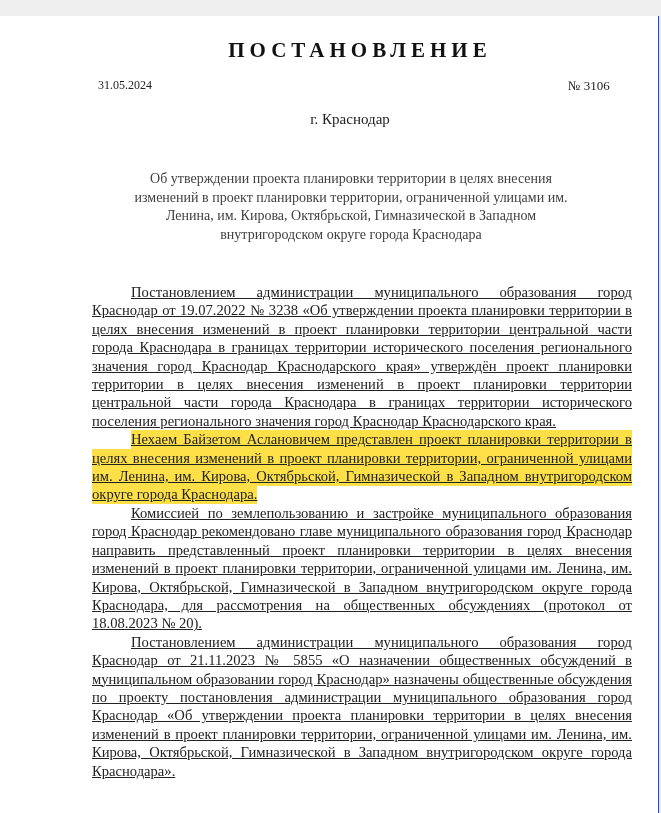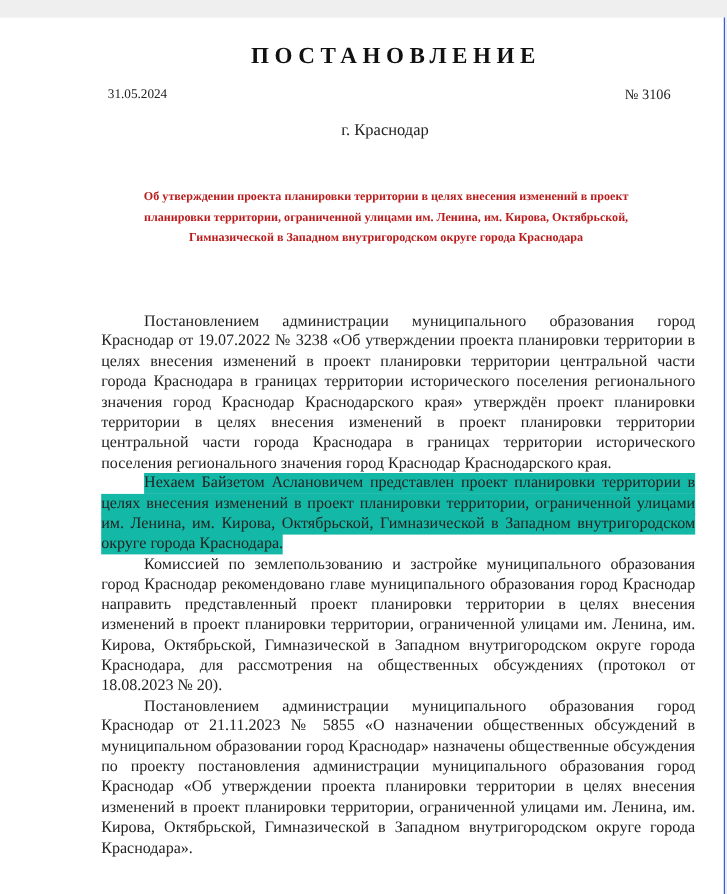--- a/index.html
+++ b/index.html
@@ -60,41 +60,42 @@
       text-align: center;
       font-size: 15px;
       color: #222;
     }
     .doc-heading {
       position: absolute;
       left: 130px;
       top: 154px;
       width: 442px;
       text-align: center;
-      font-weight: bold;
-      font-size: 11px;
+      font-weight: normal;
+      font-size: 14px;
       line-height: 18.5px;
-      color: #b91c1c;
+      color: #404040;
     }
     .body-text {
       position: absolute;
       left: 92px;
       top: 267px;
       width: 540px;
       font-size: 14.6px;
       line-height: 18.4px;
       color: #222;
     }
     .para {
       margin: 0;
       text-align: justify;
       text-indent: 39px;
+      text-decoration: underline;
     }
     .para .hl {
-      background: #14b8a6;
+      background: #fde047;
       padding: 1px 0 2px 0;
       box-decoration-break: clone;
       -webkit-box-decoration-break: clone;
     }
   </style>
 </head>
 <body>
 
 <div class="page">
 

